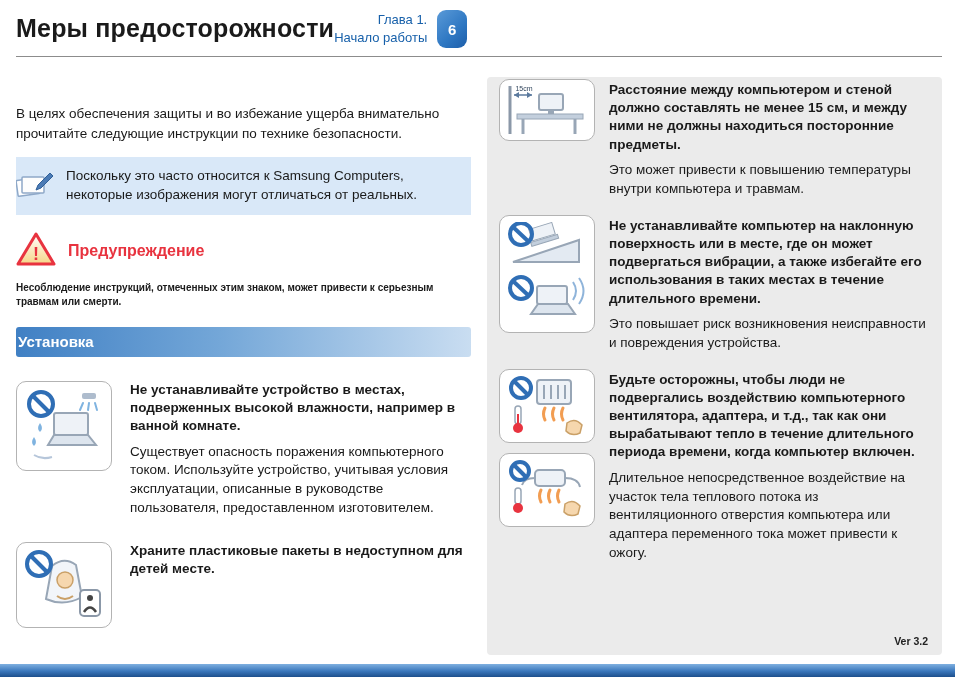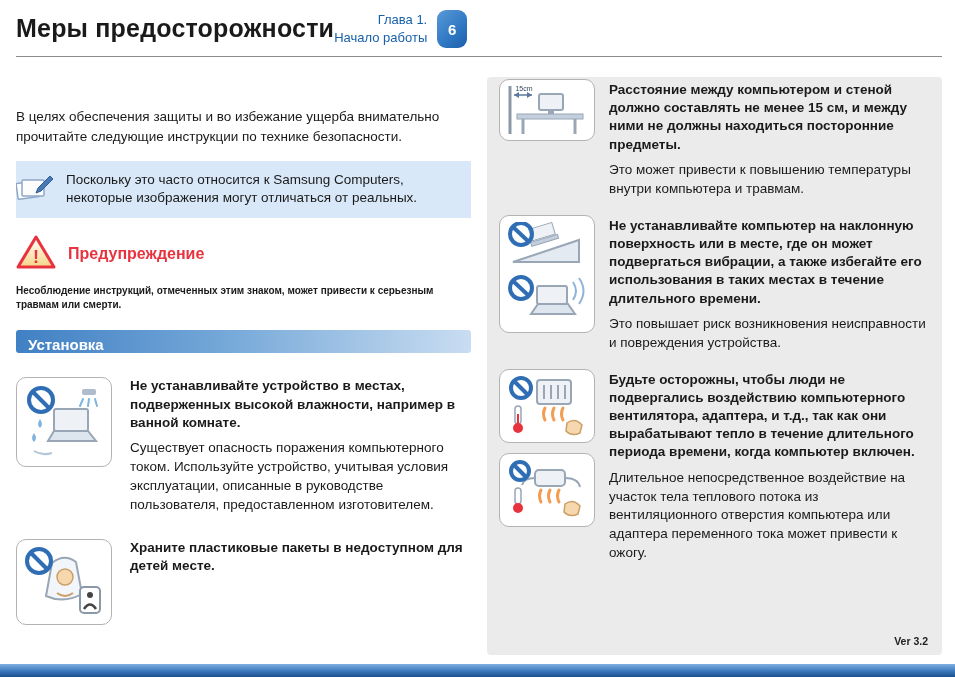--- a/index.html
+++ b/index.html
@@ -51,22 +51,22 @@
     padding: 10px 0; margin-top: 14px; width: 455px;
   }
   .note-icon { flex: 0 0 auto; display: flex; }
   .note-text { font-size: 13.5px; line-height: 1.4; }
 
   .warn-row { display: flex; align-items: center; gap: 12px; margin-top: 16px; }
   .warn-label { color: var(--warning-red, #e8333f); font-size: 16px; font-weight: 700; }
   .warn-text { font-size: 10px; font-weight: 700; line-height: 1.4; margin-top: 10px; width: 450px; }
 
   .banner {
-    margin-top: 18px; height: 23px; line-height: 30px;
-    padding-left: 12px; border-radius: 3px;
+    margin-top: 18px; height: 30px; line-height: 30px;
+    padding-left: 2px; border-radius: 3px;
     color: #fff; font-size: 15px; font-weight: 700;
     background: linear-gradient(90deg, var(--banner-start, #4080c4) 0%, #74a7d8 45%, var(--banner-end, #c9ddf1) 100%);
   }
 
   .item { display: flex; gap: 18px; margin-top: 24px; align-items: flex-start; }
   .icon-box {
     flex: 0 0 auto; width: 96px;
     background: #fff; border: 1px solid #b3b3b3; border-radius: 10px;
     display: flex; align-items: center; justify-content: center;
   }

